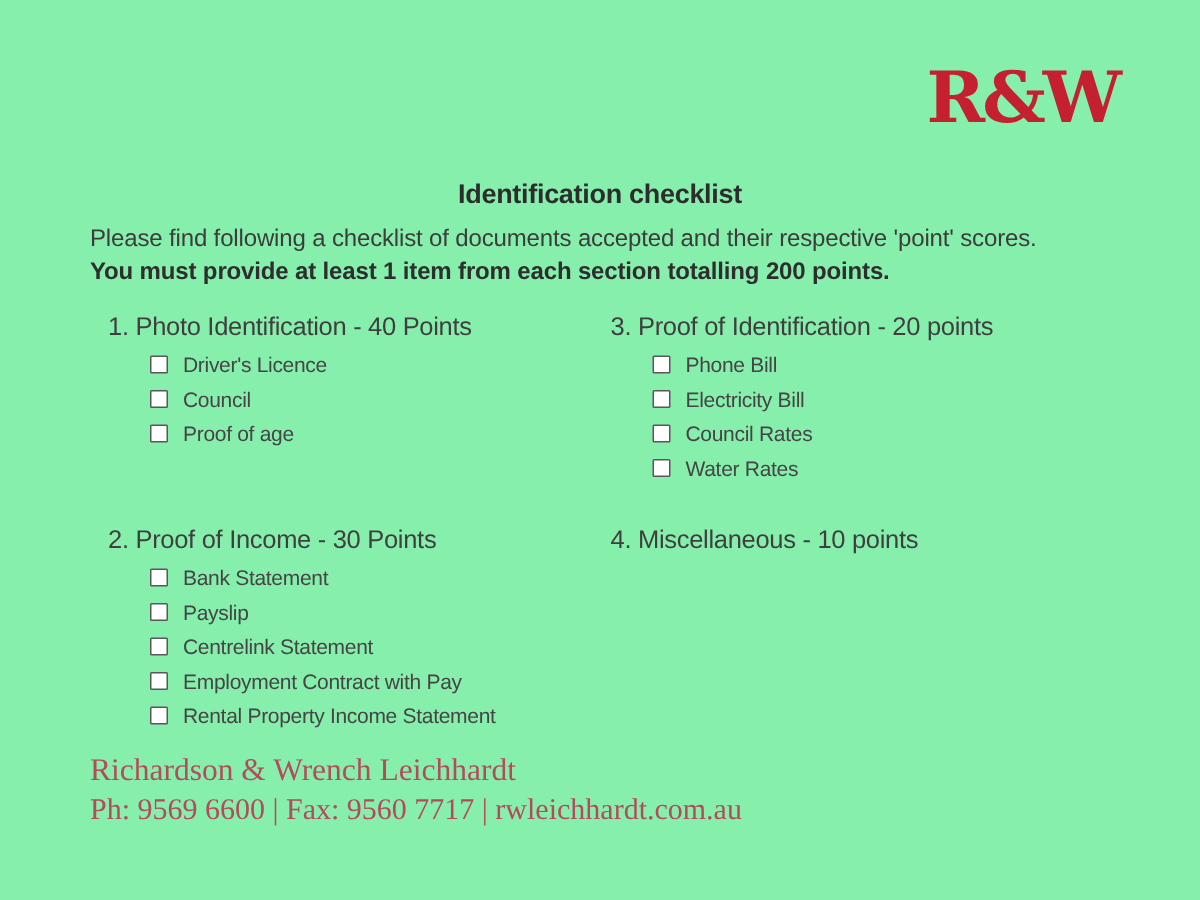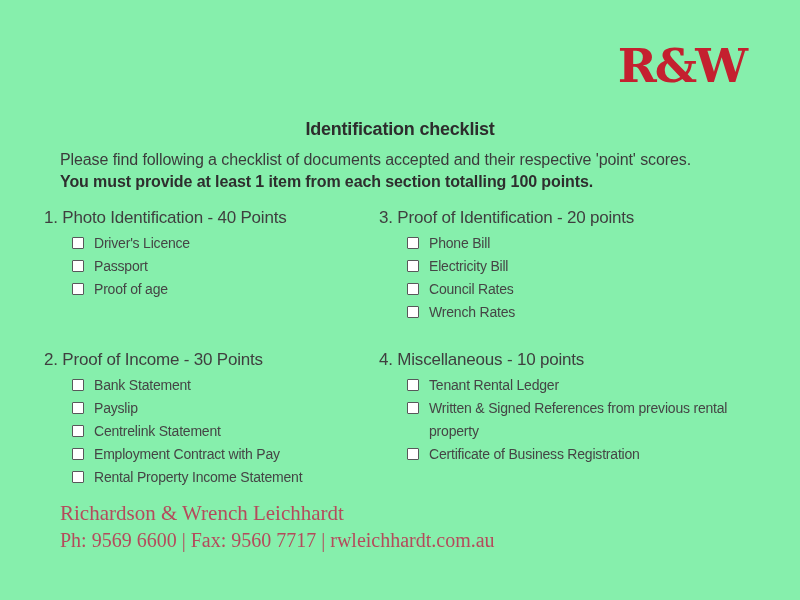--- a/index.html
+++ b/index.html
@@ -45,21 +45,21 @@
     letter-spacing: -0.1px;
     color: #3c3c3c;
   }
   .intro .bold-line {
     font-weight: bold;
     color: #2e2e2e;
   }
   .sections-grid {
     position: absolute;
     top: 206px;
-    left: 44px;
+    left: 72px;
     width: 695px;
     display: grid;
     grid-template-columns: 335px 360px;
     grid-template-rows: 142px auto;
   }
   .section { align-self: start; }
   .section-heading {
     font-size: 17px;
     line-height: 23px;
     letter-spacing: -0.2px;
@@ -106,35 +106,35 @@
 <body>
 
 <div class="page">
 
   <div class="logo">R&amp;W</div>
 
   <div class="title">Identification checklist</div>
 
   <div class="intro">
     <div>Please find following a checklist of documents accepted and their respective 'point' scores.</div>
-    <div class="bold-line">You must provide at least 1 item from each section totalling 100 points.</div>
+    <div class="bold-line">You must provide at least 1 item from each section totalling 200 points.</div>
   </div>
 
   <div class="sections-grid">
     <div class="section">
       <div class="section-heading">1. Photo Identification - 40 Points</div>
       <div class="section-items">
   <div class="item">
     <span class="checkbox"></span>
     <span class="item-label">Driver's Licence</span>
   </div>
 
   <div class="item">
     <span class="checkbox"></span>
-    <span class="item-label">Passport</span>
+    <span class="item-label">Council</span>
   </div>
 
   <div class="item">
     <span class="checkbox"></span>
     <span class="item-label">Proof of age</span>
   </div>
 </div>
     </div>
     <div class="section">
       <div class="section-heading">3. Proof of Identification - 20 points</div>
@@ -149,21 +149,21 @@
     <span class="item-label">Electricity Bill</span>
   </div>
 
   <div class="item">
     <span class="checkbox"></span>
     <span class="item-label">Council Rates</span>
   </div>
 
   <div class="item">
     <span class="checkbox"></span>
-    <span class="item-label">Wrench Rates</span>
+    <span class="item-label">Water Rates</span>
   </div>
 
 </div>
     </div>
     <div class="section">
       <div class="section-heading">2. Proof of Income - 30 Points</div>
       <div class="section-items">
   <div class="item">
     <span class="checkbox"></span>
     <span class="item-label">Bank Statement</span>
@@ -185,36 +185,20 @@
   </div>
 
   <div class="item">
     <span class="checkbox"></span>
     <span class="item-label">Rental Property Income Statement</span>
   </div>
 </div>
     </div>
     <div class="section">
       <div class="section-heading">4. Miscellaneous - 10 points</div>
-      <div class="section-items">
-  <div class="item">
-    <span class="checkbox"></span>
-    <span class="item-label">Tenant Rental Ledger</span>
-  </div>
-
-  <div class="item">
-    <span class="checkbox"></span>
-    <span class="item-label">Written &amp; Signed References from previous rental property</span>
-  </div>
-
-  <div class="item">
-    <span class="checkbox"></span>
-    <span class="item-label">Certificate of Business Registration</span>
-  </div>
-</div>
     </div>
   </div>
 
   <div class="footer">
     <div class="footer-company">Richardson &amp; Wrench Leichhardt</div>
     <div class="footer-contact">Ph: 9569 6600 | Fax: 9560 7717 | rwleichhardt.com.au</div>
   </div>
 
 </div>
 

